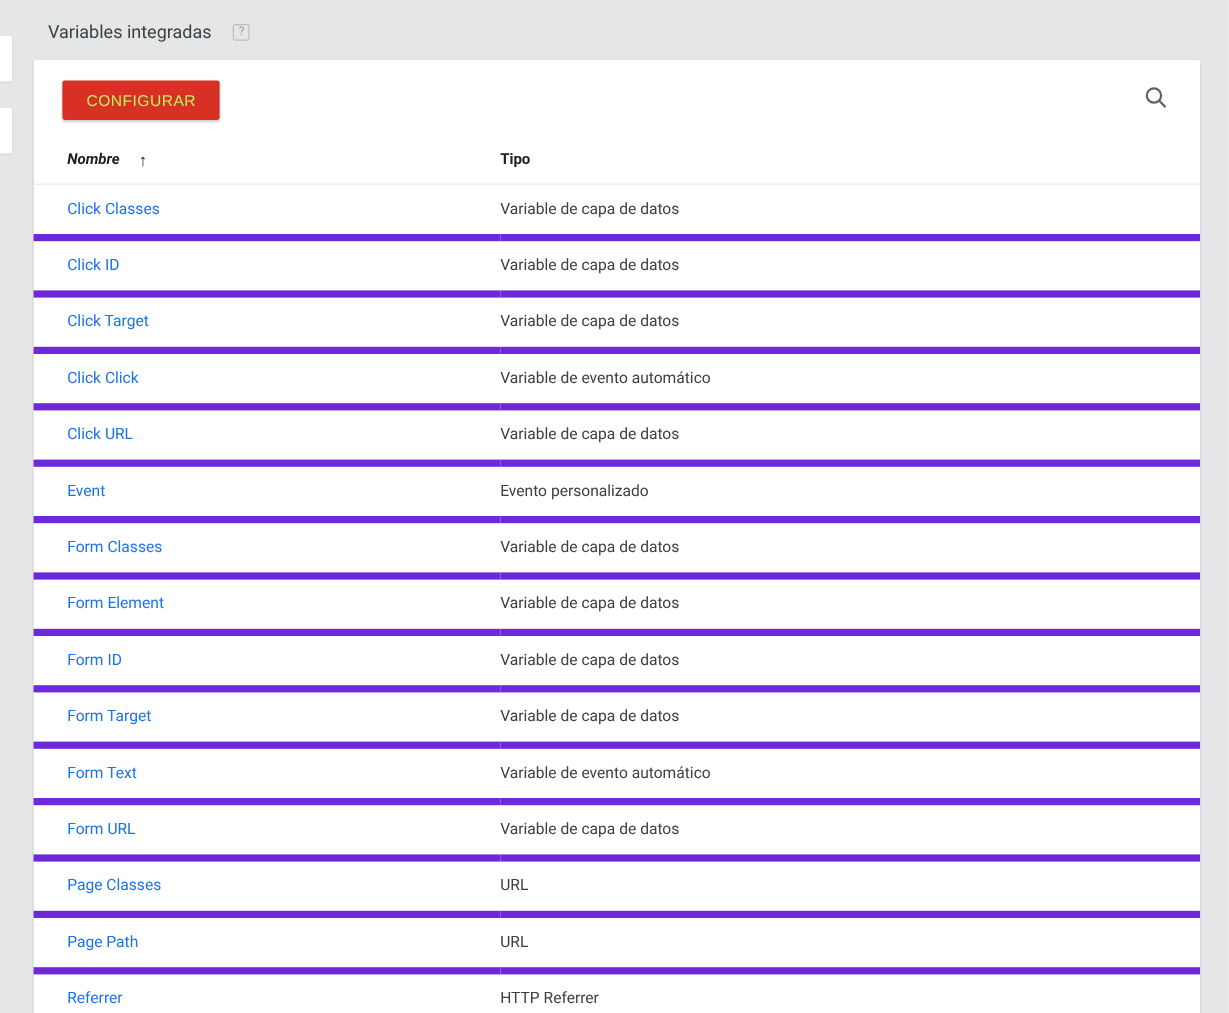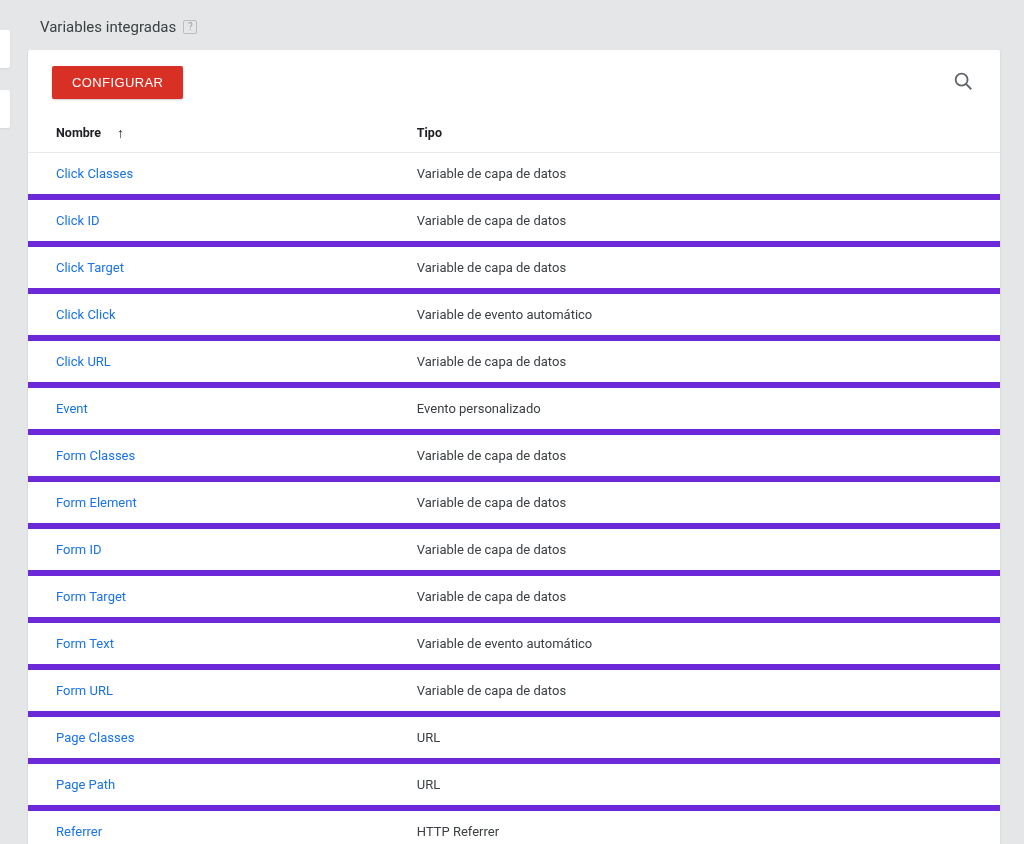--- a/index.html
+++ b/index.html
@@ -26,21 +26,21 @@
       box-shadow: 0 1px 2px rgba(0,0,0,0.08);
       border-radius: 0 2px 2px 0;
     }
     .section-title {
       font-size: 15px;
       font-weight: 400;
       color: #3c4043;
       padding: 18px 0 14px 40px;
       display: flex;
       align-items: center;
-      gap: 7px;
+      gap: 18px;
       border-radius: 17px;
     }
     .help-icon {
       display: inline-flex;
       align-items: center;
       justify-content: center;
       width: 14px;
       height: 14px;
       border: 1px solid #bdbdbd;
       border-radius: 2px;
@@ -55,21 +55,21 @@
       border-radius: 2px;
     }
     .card-header {
       display: flex;
       align-items: center;
       justify-content: space-between;
       padding: 16px 22px 16px 24px;
     }
     .btn-primary {
       background: #d93025;
-      color: #ffffff;
+      color: #bef264;
       border: none;
       font-size: 13px;
       font-weight: 500;
       letter-spacing: 0.4px;
       padding: 9px 20px;
       border-radius: 2px;
       cursor: pointer;
       box-shadow: 0 1px 2px rgba(0,0,0,0.2);
     }
     .search-icon-wrap {
@@ -93,20 +93,21 @@
       color: #202124;
       padding: 10px 0 12px 0;
       border-bottom: 1px solid #e8eaed;
     }
     .col-name { width: 40%; padding-left: 28px !important; }
     .col-type { width: 60%; }
     .th-sort {
       display: inline-flex;
       align-items: center;
       gap: 16px;
+      font-style: italic;
     }
     .sort-arrow {
       font-size: 14px;
       line-height: 1;
     }
     .table td {
       padding: 13px 0;
       border-bottom: 6px solid #6d28d9;
       font-size: 13px;
       color: #3c4043;

